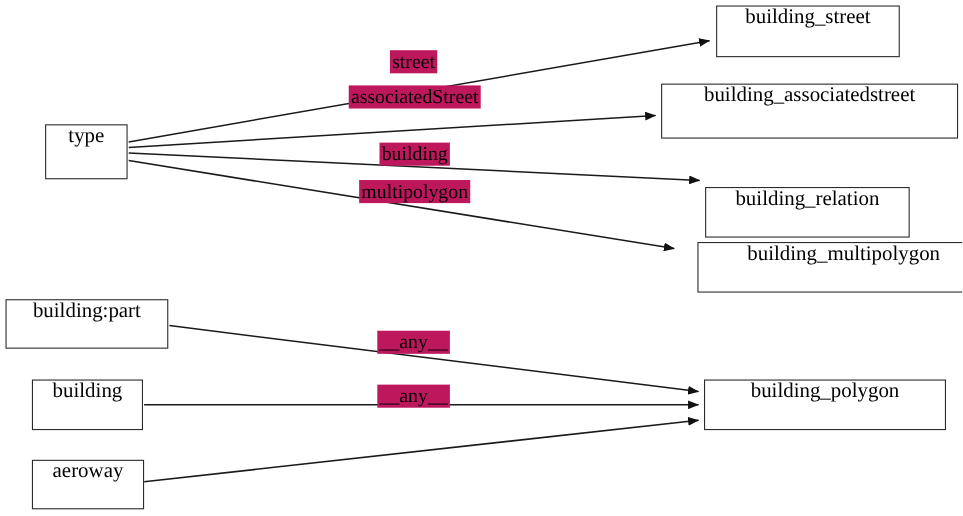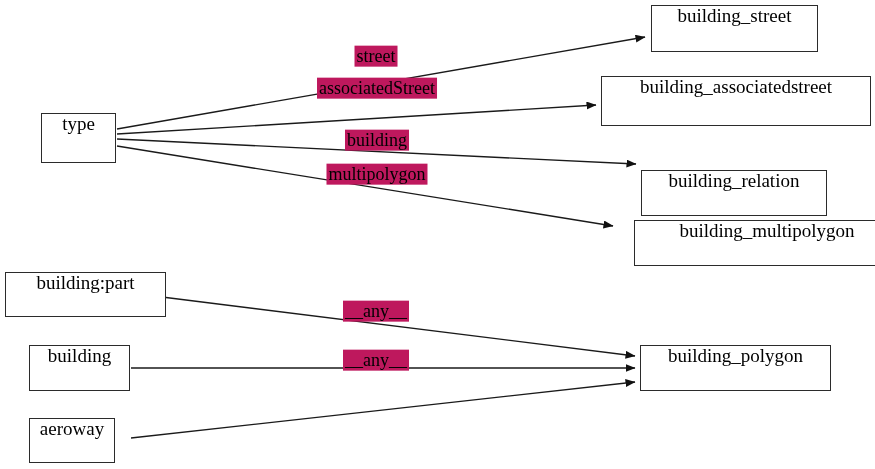--- a/index.html
+++ b/index.html
@@ -83,30 +83,30 @@
   </div>
   <div class="node" style="left: 601px; top: 76px; width: 270px; height: 50px; border-color: rgb(43, 43, 43); color: rgb(0, 0, 0);">
     <span>building_associatedstreet</span>
   </div>
   <div class="node" style="left: 641px; top: 148px; width: 186px; height: 46px; border-color: rgb(43, 43, 43); color: rgb(0, 0, 0); margin-top: 22px;">
     <span>building_relation</span>
   </div>
   <div class="node" style="left: 634px; top: 220px; width: 266px; height: 46px; border-color: rgb(43, 43, 43); color: rgb(0, 0, 0);">
     <span>building_multipolygon</span>
   </div>
-  <div class="node" style="left: 5px; top: 272px; width: 161px; height: 45px; border-color: rgb(43, 43, 43); color: rgb(0, 0, 0);">
+  <div class="node" style="left: 5px; top: 272px; width: 148px; height: 45px; border-color: rgb(43, 43, 43); color: rgb(0, 0, 0);">
     <span>building:part</span>
   </div>
   <div class="node" style="left: 29px; top: 345px; width: 101px; height: 46px; border-color: rgb(43, 43, 43); color: rgb(0, 0, 0);">
     <span>building</span>
   </div>
-  <div class="node" style="left: 29px; top: 418px; width: 86px; height: 45px; border-color: rgb(43, 43, 43); color: rgb(0, 0, 0);">
+  <div class="node" style="left: 29px; top: 418px; width: 102px; height: 45px; border-color: rgb(43, 43, 43); color: rgb(0, 0, 0);">
     <span>aeroway</span>
   </div>
-  <div class="node" style="left: 640px; top: 345px; width: 191px; height: 46px; border-color: rgb(43, 43, 43); color: rgb(0, 0, 0);">
+  <div class="node" style="left: 640px; top: 345px; width: 220px; height: 46px; border-color: rgb(43, 43, 43); color: rgb(0, 0, 0);">
     <span>building_polygon</span>
   </div>
 
   <div class="edge-label" style="left: 376px; top: 56px;">street</div>
   <div class="edge-label" style="left: 377px; top: 88px;">associatedStreet</div>
   <div class="edge-label" style="left: 377px; top: 140px;">building</div>
   <div class="edge-label" style="left: 377px; top: 174px;">multipolygon</div>
   <div class="edge-label" style="left: 376px; top: 311px;">__any__</div>
   <div class="edge-label" style="left: 376px; top: 360px;">__any__</div>
 

